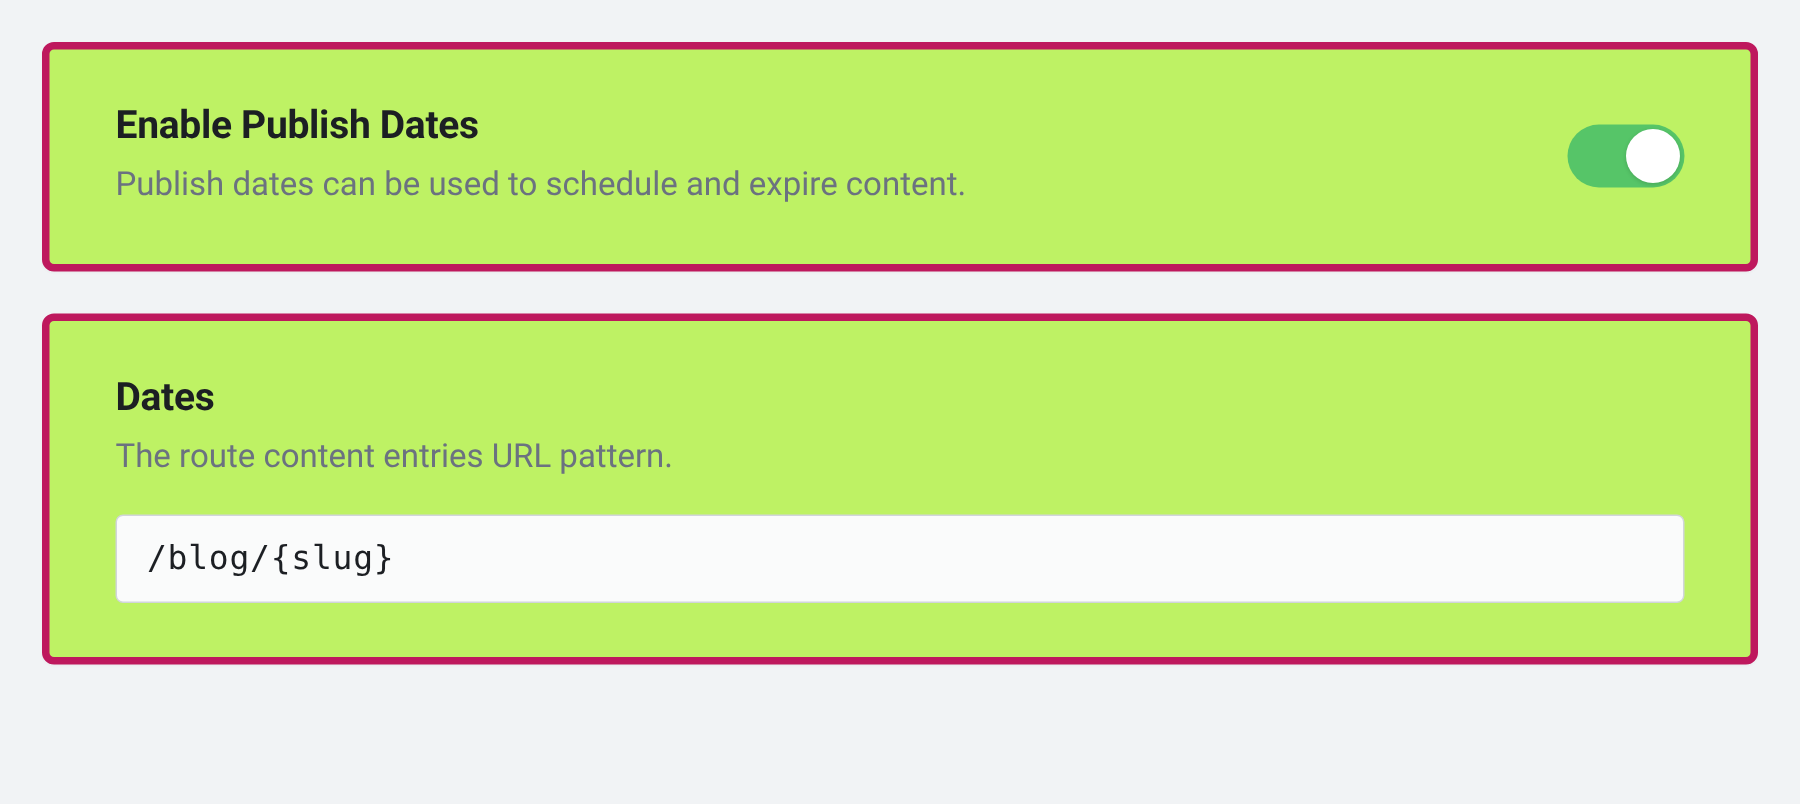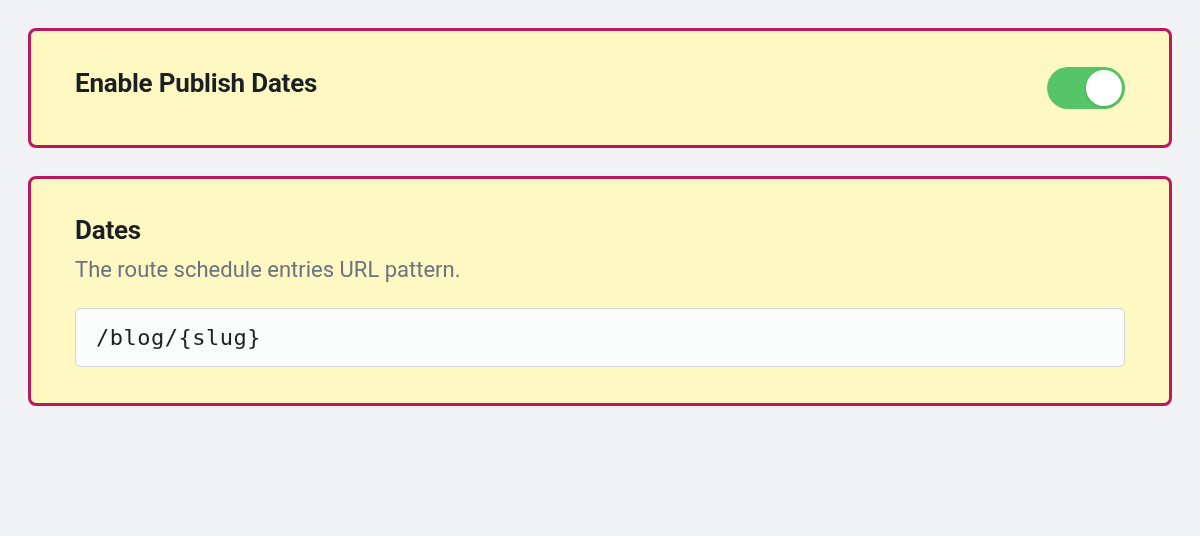--- a/index.html
+++ b/index.html
@@ -8,22 +8,22 @@
       padding: 0;
     }
     body {
       font-family: -apple-system, BlinkMacSystemFont, "Segoe UI", Roboto, Helvetica, Arial, sans-serif;
       background: #f1f3f5;
       padding: 28px;
       width: 1200px;
       height: 536px;
     }
     .card {
-      background: #fef9c3;
-      border: 3px solid #be185d;
+      background: #bef264;
+      border: 5px solid #be185d;
       border-radius: 8px;
       padding: 36px 44px;
       margin-bottom: 28px;
       box-shadow: 0 1px 2px rgba(0,0,0,0.03);
     }
     .row {
       display: flex;
       justify-content: space-between;
       align-items: center;
     }
@@ -76,28 +76,29 @@
       letter-spacing: 0.5px;
     }
   </style>
 </head>
 <body>
 
 <div class="card">
   <div class="row">
     <div class="text-block">
       <div class="title">Enable Publish Dates</div>
+      <div class="desc">Publish dates can be used to schedule and expire content.</div>
     </div>
     <div class="toggle">
       <div class="toggle-knob"></div>
     </div>
   </div>
 </div>
 
 <div class="card">
   <div class="text-block">
     <div class="title">Dates</div>
-    <div class="desc">The route schedule entries URL pattern.</div>
+    <div class="desc">The route content entries URL pattern.</div>
   </div>
   <div class="input-wrap">
     <input type="text" class="text-input" value="/blog/{slug}" style="">
   </div>
 </div>
 
 </body></html>

